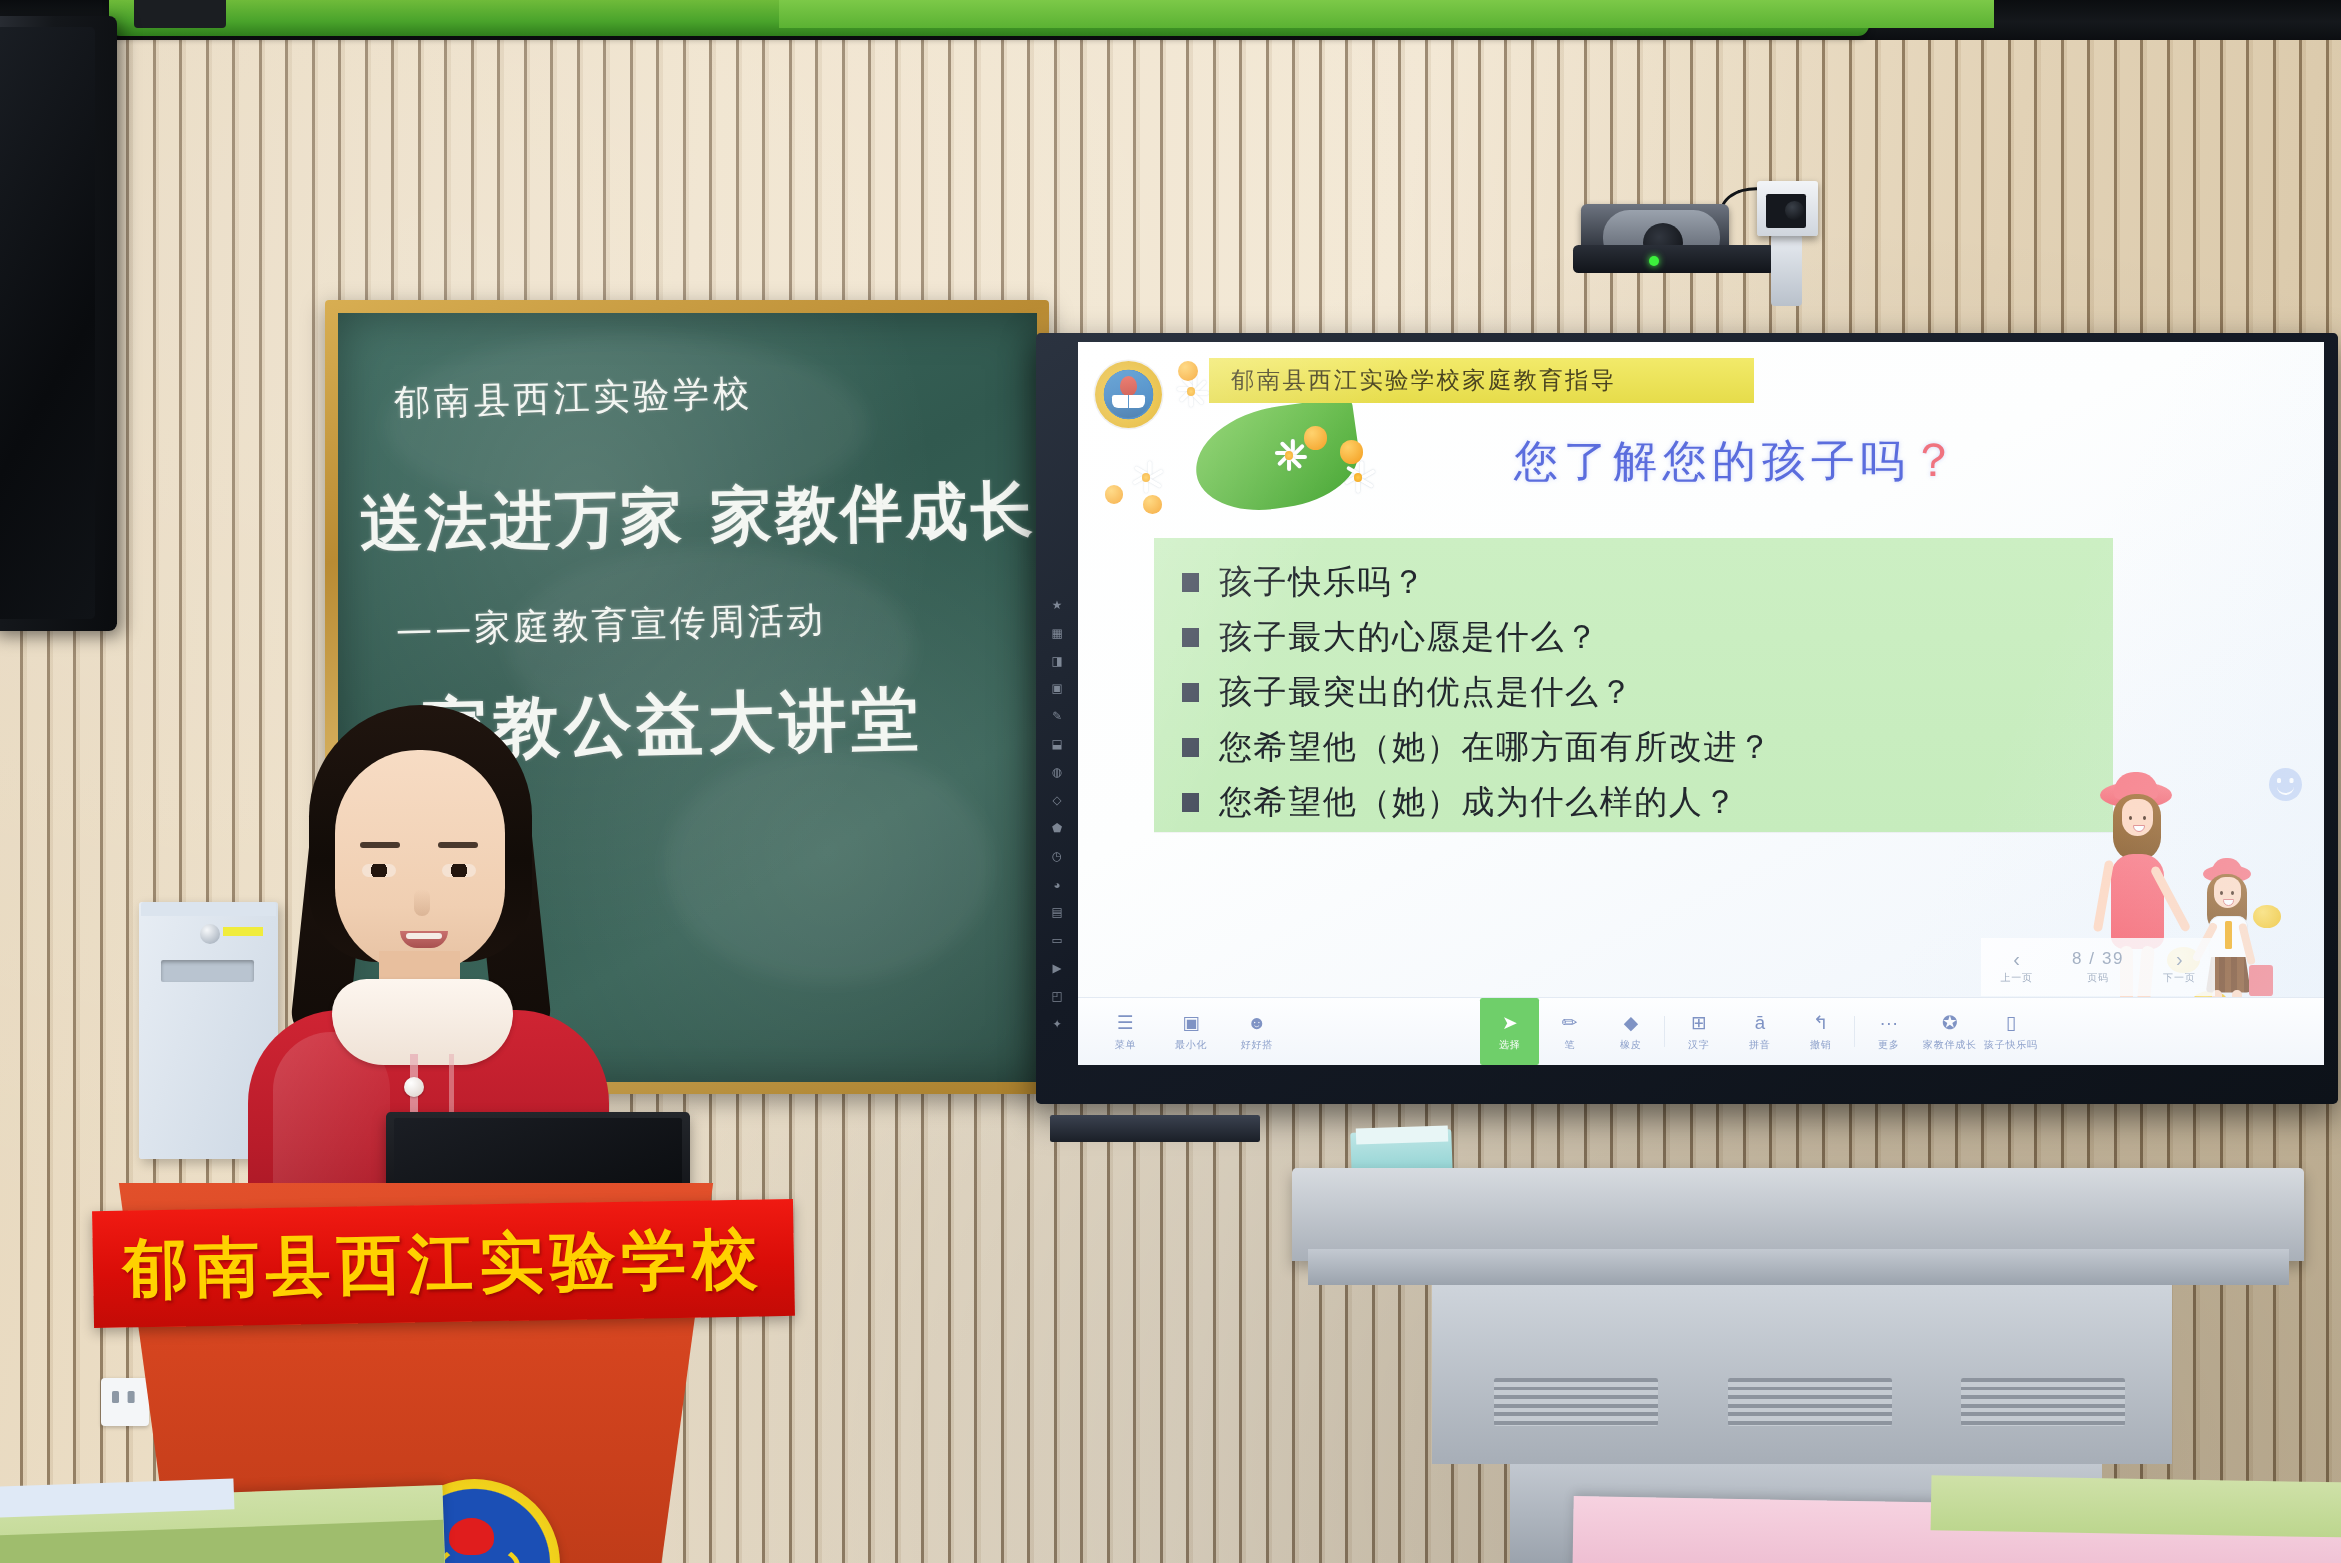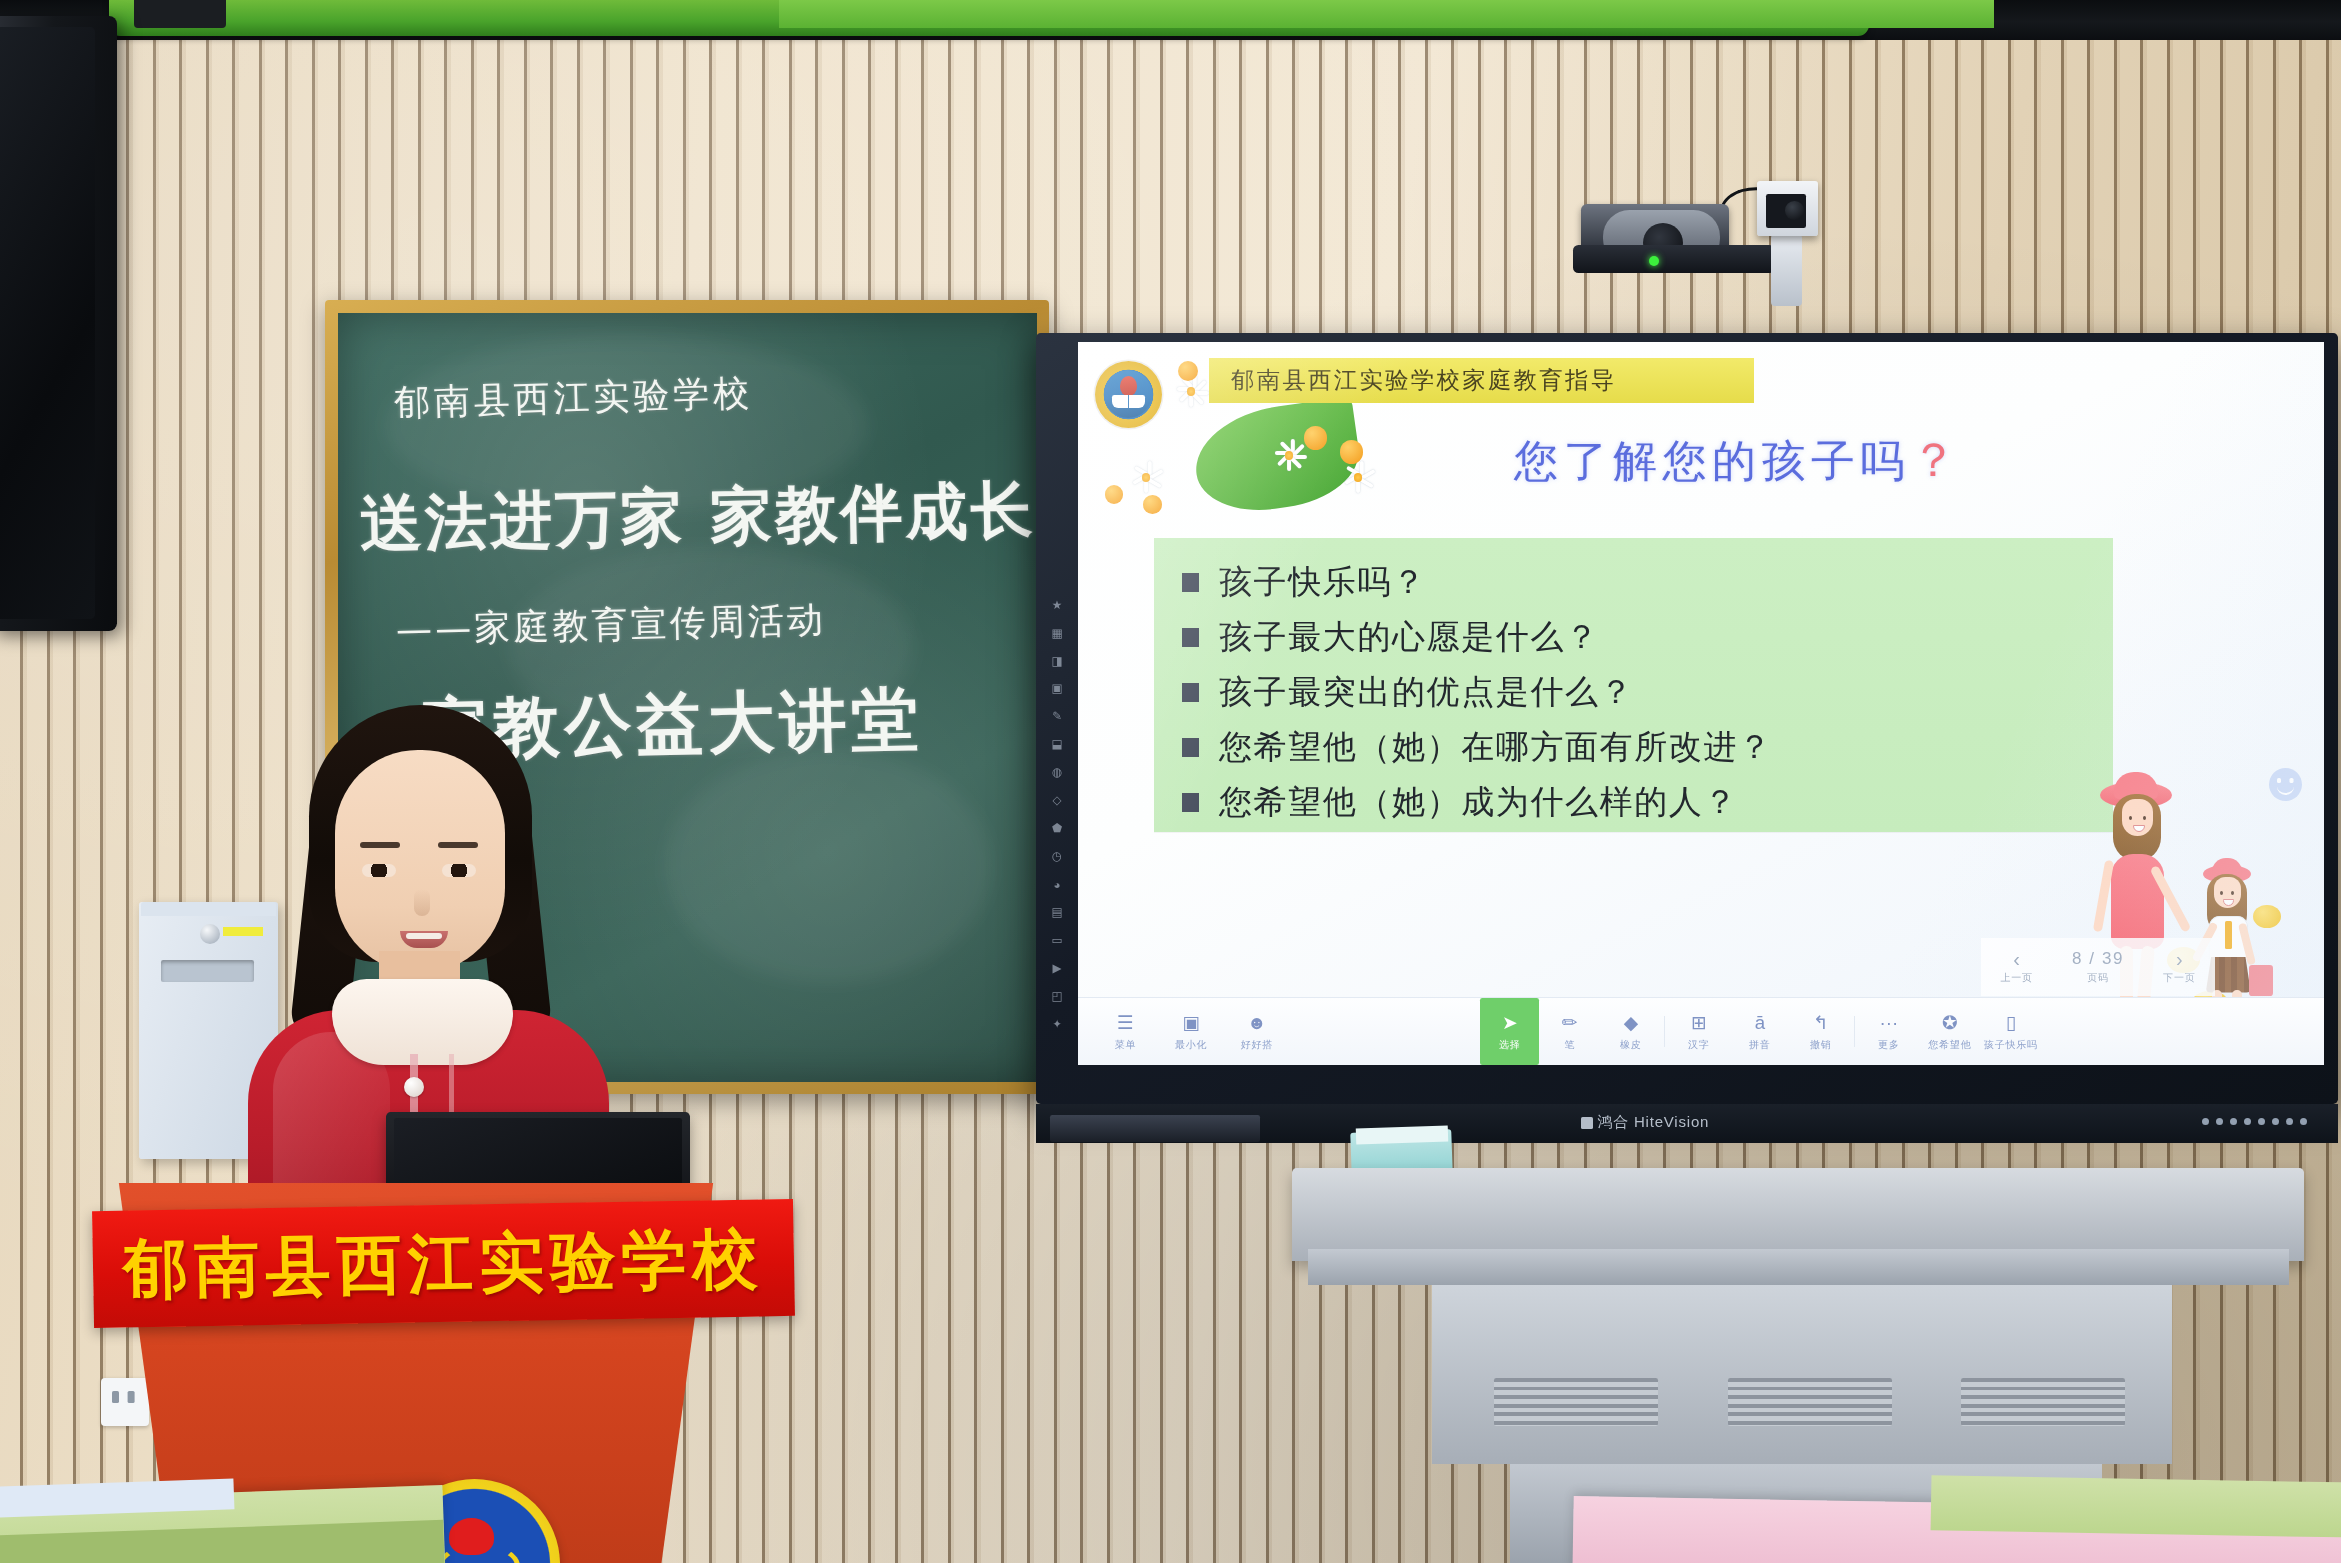--- a/index.html
+++ b/index.html
@@ -561,45 +561,30 @@
             <div class="tb-ico">↰</div>
             <div class="tb-lbl">撤销</div>
           </div>
           <div class="tb-sep"></div>
           <div class="tb-item">
             <div class="tb-ico">···</div>
             <div class="tb-lbl">更多</div>
           </div>
           <div class="tb-item">
             <div class="tb-ico">✪</div>
-            <div class="tb-lbl">您希望他</div>
+            <div class="tb-lbl">家教伴成长</div>
           </div>
           <div class="tb-item">
             <div class="tb-ico">▯</div>
             <div class="tb-lbl">孩子快乐吗</div>
           </div>
         </div>
       </div>
     </div>
 
-    <div class="bezel">
-      <div class="brand">
-        <span class="bmark"></span><span>鸿合 HiteVision</span>
-      </div>
-      <div class="ir-dots">
-        <i></i>
-          <i></i>
-          <i></i>
-          <i></i>
-          <i></i>
-          <i></i>
-          <i></i>
-          <i></i>
-      </div>
-    </div>
   </div>
 
   <div class="tray"></div>
 
   <div class="tr-green"></div>
   <div class="tr-green2"></div>
   <div class="trolley">
     <div class="tr-top"></div>
     <div class="tr-top2"></div>
     <div class="tr-mid">

